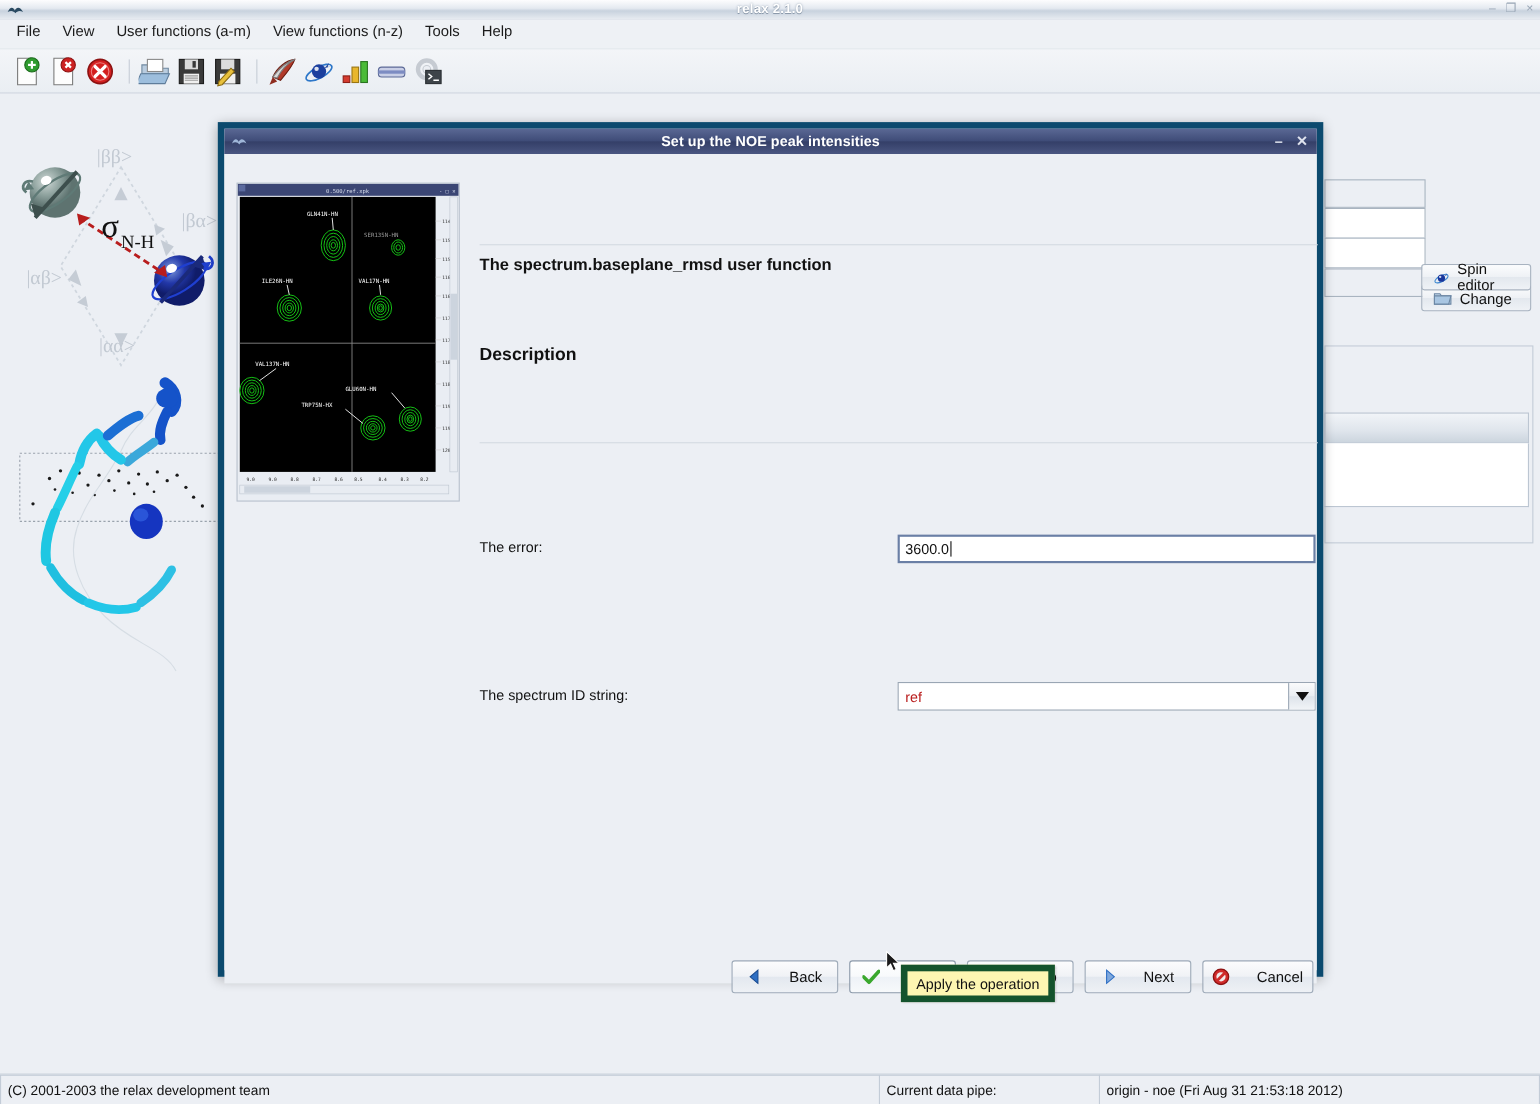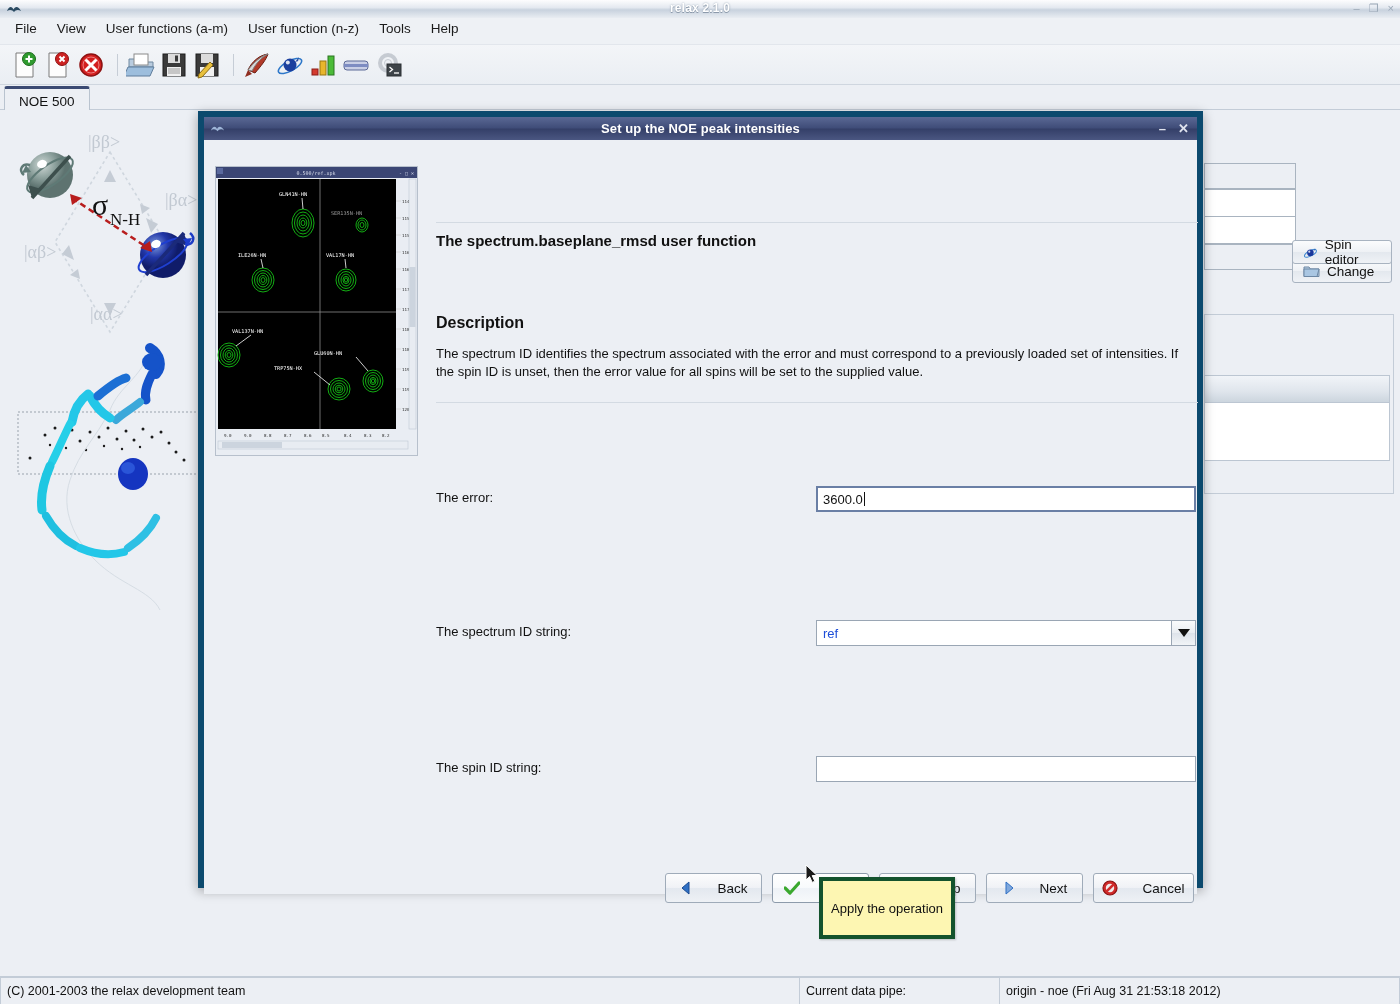--- a/index.html
+++ b/index.html
@@ -197,21 +197,21 @@
   .finput.focused { border: 2px solid #6a7fa5; }
   .caret {
     display: inline-block; width: 1px; height: 14px; background: #111;
     margin-left: 1px; vertical-align: middle;
   }
   .fcombo {
     position: absolute; left: 380px; top: 0; width: 380px; height: 26px;
     border: 1px solid #9aa6b4; box-sizing: border-box; background: #fff;
     display: flex; align-items: center;
   }
-  .fcombo .val { flex: 1; padding: 0 6px; font-size: 13px; color: #1d4ed8; }
+  .fcombo .val { flex: 1; padding: 0 6px; font-size: 13px; color: #b91c1c; }
   .fcombo .arrowbox {
     width: 24px; height: 100%; box-sizing: border-box;
     background: linear-gradient(to bottom,#fafbfc 0%, #e9edf2 50%, #dde3ea 51%, #f1f4f7 100%);
     border-left: 1px solid #9aa6b4;
     display: flex; align-items: center; justify-content: center;
   }
   .arrow-dn {
     width: 0; height: 0; border-left: 6px solid transparent;
     border-right: 6px solid transparent; border-top: 8px solid #111;
   }
@@ -224,22 +224,22 @@
     border: 1px solid #9fabb9; border-radius: 3px;
     display: flex; align-items: center; justify-content: center; gap: 24px;
     font-size: 13.5px; color: #111;
   }
   .dbtn.hover {
     background: linear-gradient(to bottom,#ffffff 0%, #f8fafc 48%, #eef2f7 52%, #f7f9fb 100%);
     border-color: #8d9bab;
   }
   .tooltip {
     position: absolute; left: 819px; top: 877px; height: 22px;
-    background: #fdf6b2; border: 4px solid #14532d;
-    display: flex; align-items: center; padding: 16px 8px;
+    background: #fdf6b2; border: 6px solid #14532d;
+    display: flex; align-items: center; padding: 0 8px;
     font-size: 13px; color: #111;
     box-shadow: 1px 1px 2px rgba(0,0,0,.2);
   }
   .cursor { position: absolute; left: 805px; top: 864px; width: 13px; height: 20px; }
 
   .ico { display: block; }
 </style>
 </head>
 <body>
 
@@ -254,21 +254,21 @@
       <span>–</span>
       <span>❐</span>
       <span>×</span>
     </div>
   </div>
 
   <div class="menubar">
     <div class="mi">File</div>
     <div class="mi">View</div>
     <div class="mi">User functions (a-m)</div>
-    <div class="mi">User function (n-z)</div>
+    <div class="mi">View functions (n-z)</div>
     <div class="mi">Tools</div>
     <div class="mi">Help</div>
   </div>
 
   <div class="toolbar">
 
     <div class="tb-item">
       <svg class="ico" width="30" height="30" viewBox="0 0 30 30">
         <path d="M6 3 h12 l5 5 v19 h-17 z" fill="#fdfdfd" stroke="#7b7b7b"></path>
         <path d="M18 3 v5 h5 z" fill="#e3e3e3" stroke="#7b7b7b"></path>
@@ -360,26 +360,20 @@
       <svg class="ico" width="30" height="30" viewBox="0 0 30 30">
         <circle cx="14" cy="13" r="8" fill="none" stroke="#c6cbd2" stroke-width="4"></circle>
         <circle cx="14" cy="13" r="3.5" fill="#eceff4" stroke="#c6cbd2"></circle>
         <rect x="13" y="14" width="14" height="12" fill="#3e4449" stroke="#2a2f33"></rect>
         <path d="M15.5 17 l3 2.5 -3 2.5" stroke="#fff" fill="none" stroke-width="1.3"></path>
         <path d="M20 23 h5" stroke="#fff" stroke-width="1.3"></path>
       </svg>
     </div>
   </div>
 
-  <div class="tabstrip">
-    <div class="tab-underline"></div>
-    <div class="tab">
-      <span>NOE 500</span>
-    </div>
-  </div>
 
   <div class="content">
 
     <svg class="spin-graphic" viewBox="0 0 210 420">
 
       <g stroke="#cfd6de" stroke-width="1.6" fill="none" stroke-dasharray="3 3">
         <path d="M110 42 L165 132 L110 222 L55 132 Z"></path>
       </g>
       <g fill="#c5ccd5">
         <path d="M110 60 l6 12 -12 0 z"></path>
@@ -650,47 +644,40 @@
           <rect x="2" y="274" width="190" height="8" fill="#e8ecf2" stroke="#b9c2cd" stroke-width="0.5"></rect>
           <rect x="6" y="275" width="60" height="6" fill="#ccd4de"></rect>
         </svg>
       </div>
 
       <div class="hr" style="left:232px; top:82px; width:762px;"></div>
 
       <div class="fn-title">The spectrum.baseplane_rmsd user function</div>
 
       <div class="sec-title">Description</div>
-      <div class="sec-body">The spectrum ID identifies the spectrum associated with the error and must correspond to a previously loaded set of intensities.  If the spin ID is unset, then the error value for all spins will be set to the supplied value.</div>
       <div class="hr" style="left:232px; top:262px; width:762px;"></div>
 
       <div class="frow" style="top:346px;">
         <div class="flabel">The error:</div>
         <div class="finput focused">
           <span>3600.0</span>
             <span class="caret"></span>
         </div>
       </div>
 
       <div class="frow" style="top:480px;">
         <div class="flabel">The spectrum ID string:</div>
         <div class="fcombo">
           <div class="val">ref</div>
           <div class="arrowbox">
               <div class="arrow-dn"></div>
             </div>
         </div>
       </div>
 
-      <div class="frow" style="top:616px;">
-        <div class="flabel">The spin ID string:</div>
-        <div class="finput">
-          <span></span>
-        </div>
-      </div>
 
       <div class="btnrow">
         <div class="dbtn" style="left:461px; width:97px;">
           <svg width="14" height="14" viewBox="0 0 14 14">
             <path d="M10 1 L3 7 L10 13 Z" fill="#2e6fc4" stroke="#1a4b91"></path>
           </svg>
           <span>Back</span>
         </div>
         <div class="dbtn hover" style="left:568px; width:97px;">
           <svg width="16" height="14" viewBox="0 0 16 14">

